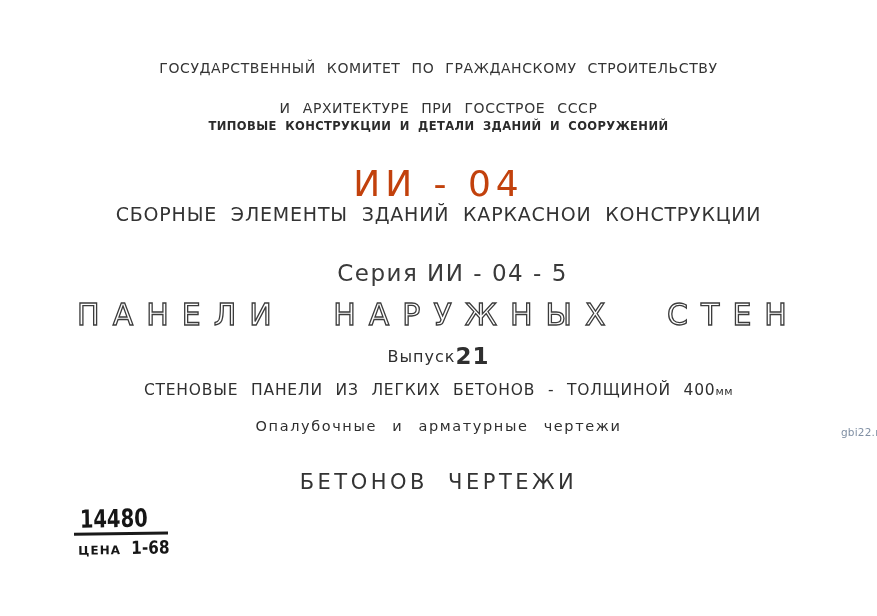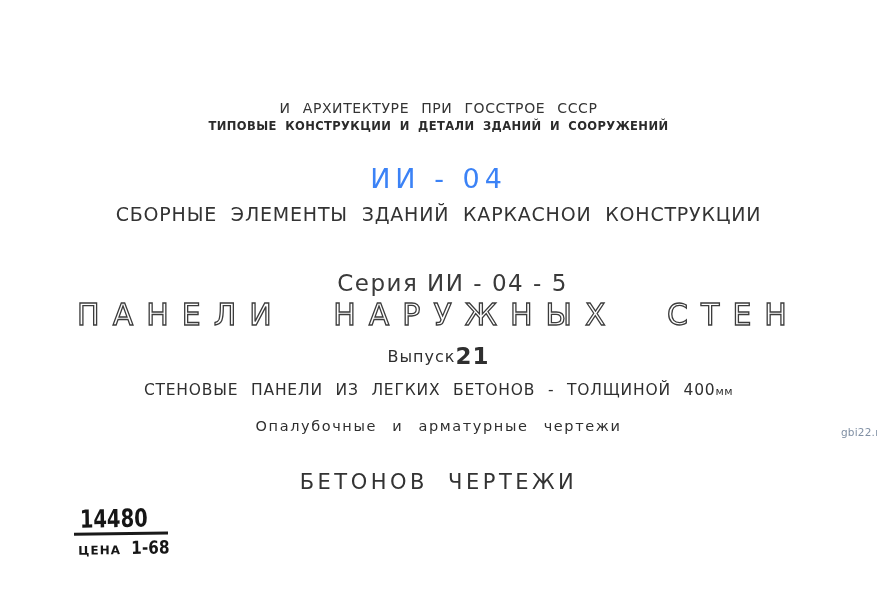--- a/index.html
+++ b/index.html
@@ -41,36 +41,36 @@
     top: 119px;
     font-size: 11.5px;
     font-weight: 700;
     letter-spacing: 0.4px;
     word-spacing: 4px;
     color: #2b2b2b;
   }
   
   .series-code {
     top: 163px;
-    font-size: 27px;
+    font-size: 36px;
     font-weight: 400;
     letter-spacing: 5px;
-    color: #3b82f6;
+    color: #c2410c;
   }
   
   .series-title {
     top: 203px;
     font-size: 19px;
     letter-spacing: 0.8px;
     word-spacing: 7px;
     color: #333333;
   }
   
   .series-line {
-    top: 270px;
+    top: 260px;
     font-size: 23px;
     letter-spacing: 1.5px;
     color: #3a3a3a;
     padding-left: 28px;
   }
   
   .main-title {
     top: 297px;
     font-size: 30px;
     font-weight: 400;
@@ -172,20 +172,21 @@
     font-size: 10.5px;
     color: #8090a4;
     letter-spacing: 0.2px;
   }
 </style>
 </head>
 <body>
 
 <div class="page">
 
+  <div class="line hdr1">ГОСУДАРСТВЕННЫЙ КОМИТЕТ ПО ГРАЖДАНСКОМУ СТРОИТЕЛЬСТВУ</div>
 
   <div class="line hdr2">И АРХИТЕКТУРЕ ПРИ ГОССТРОЕ СССР</div>
 
   <div class="line subhdr">ТИПОВЫЕ КОНСТРУКЦИИ И ДЕТАЛИ ЗДАНИЙ И СООРУЖЕНИЙ</div>
 
   <div class="line series-code">ИИ - 04</div>
 
   <div class="line series-title">СБОРНЫЕ ЭЛЕМЕНТЫ ЗДАНИЙ КАРКАСНОИ КОНСТРУКЦИИ</div>
 
   <div class="line series-line">Серия ИИ - 04 - 5</div>

